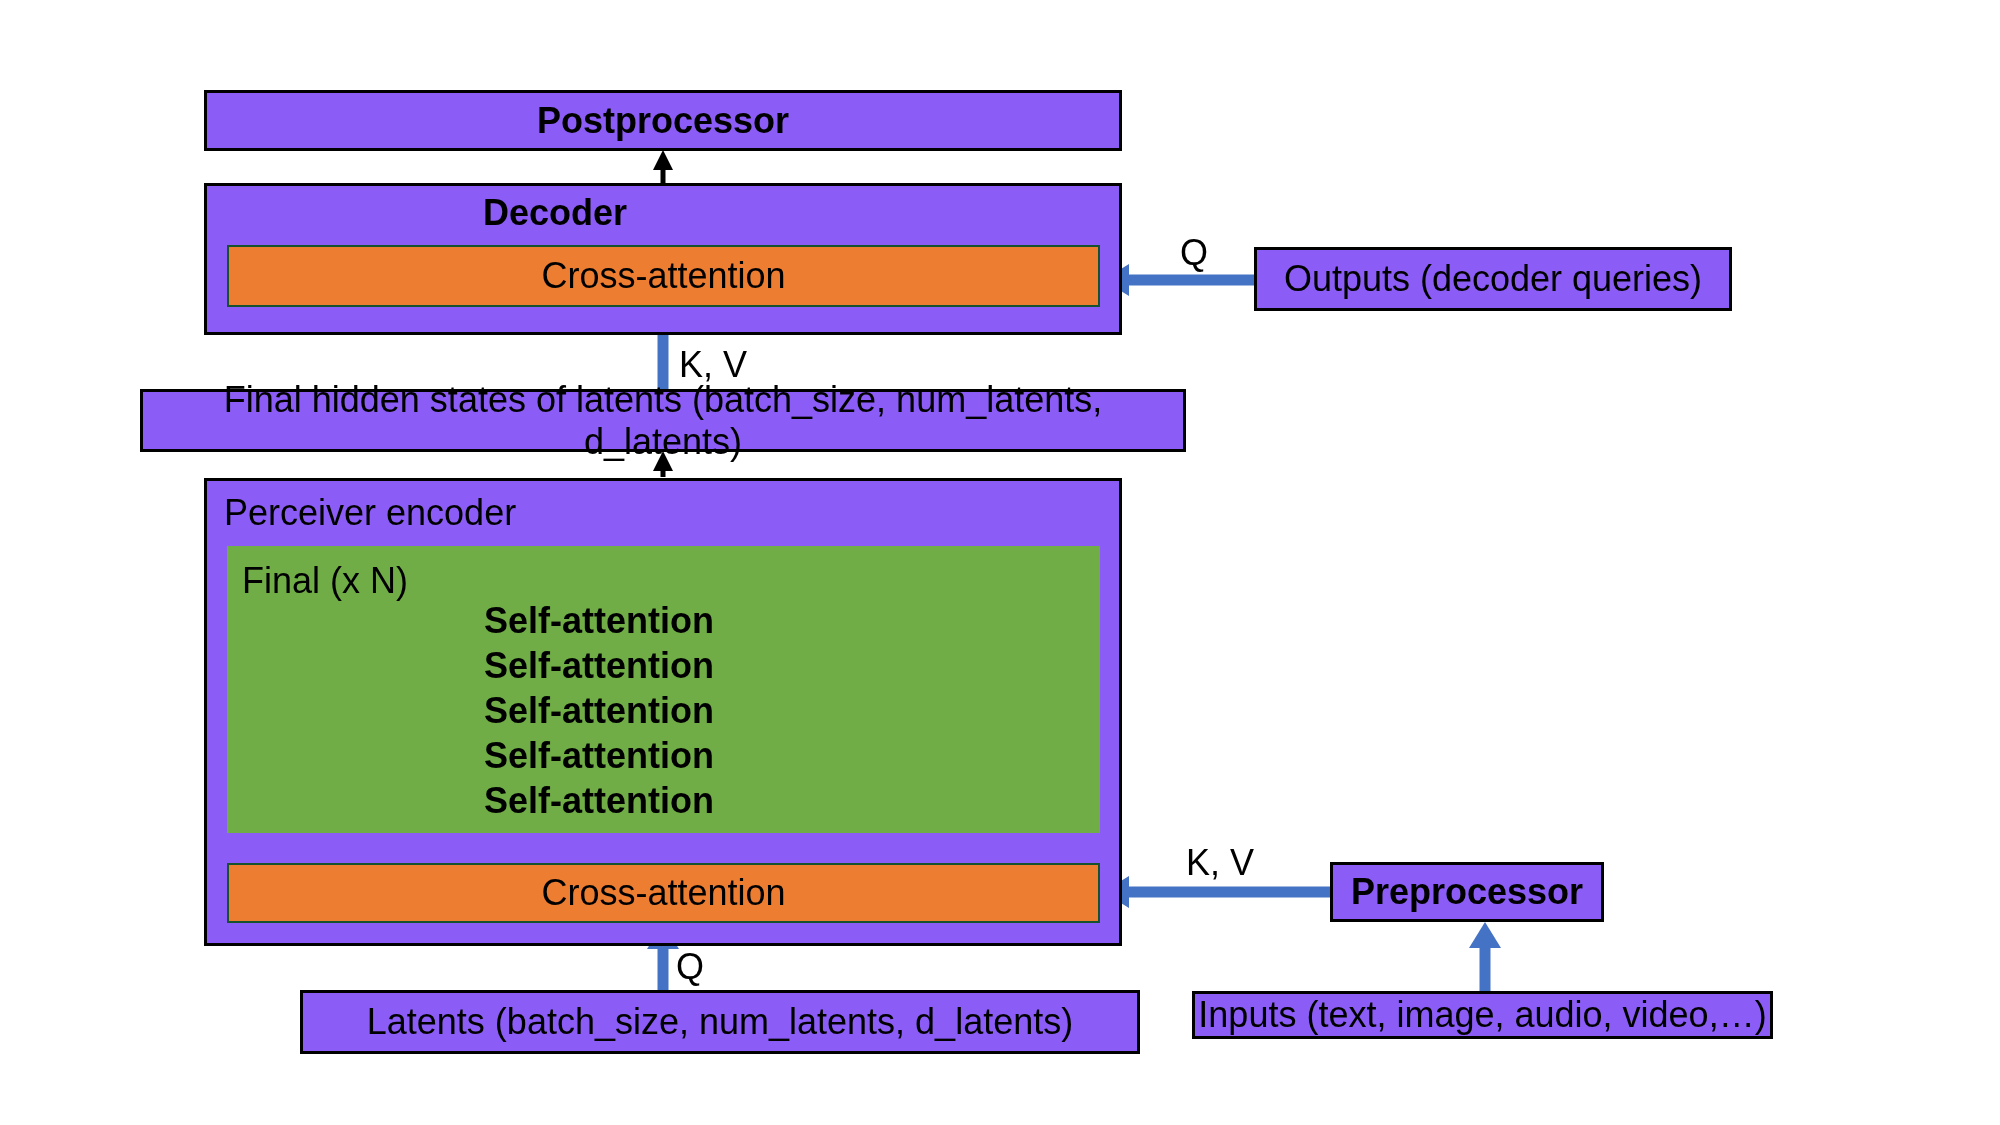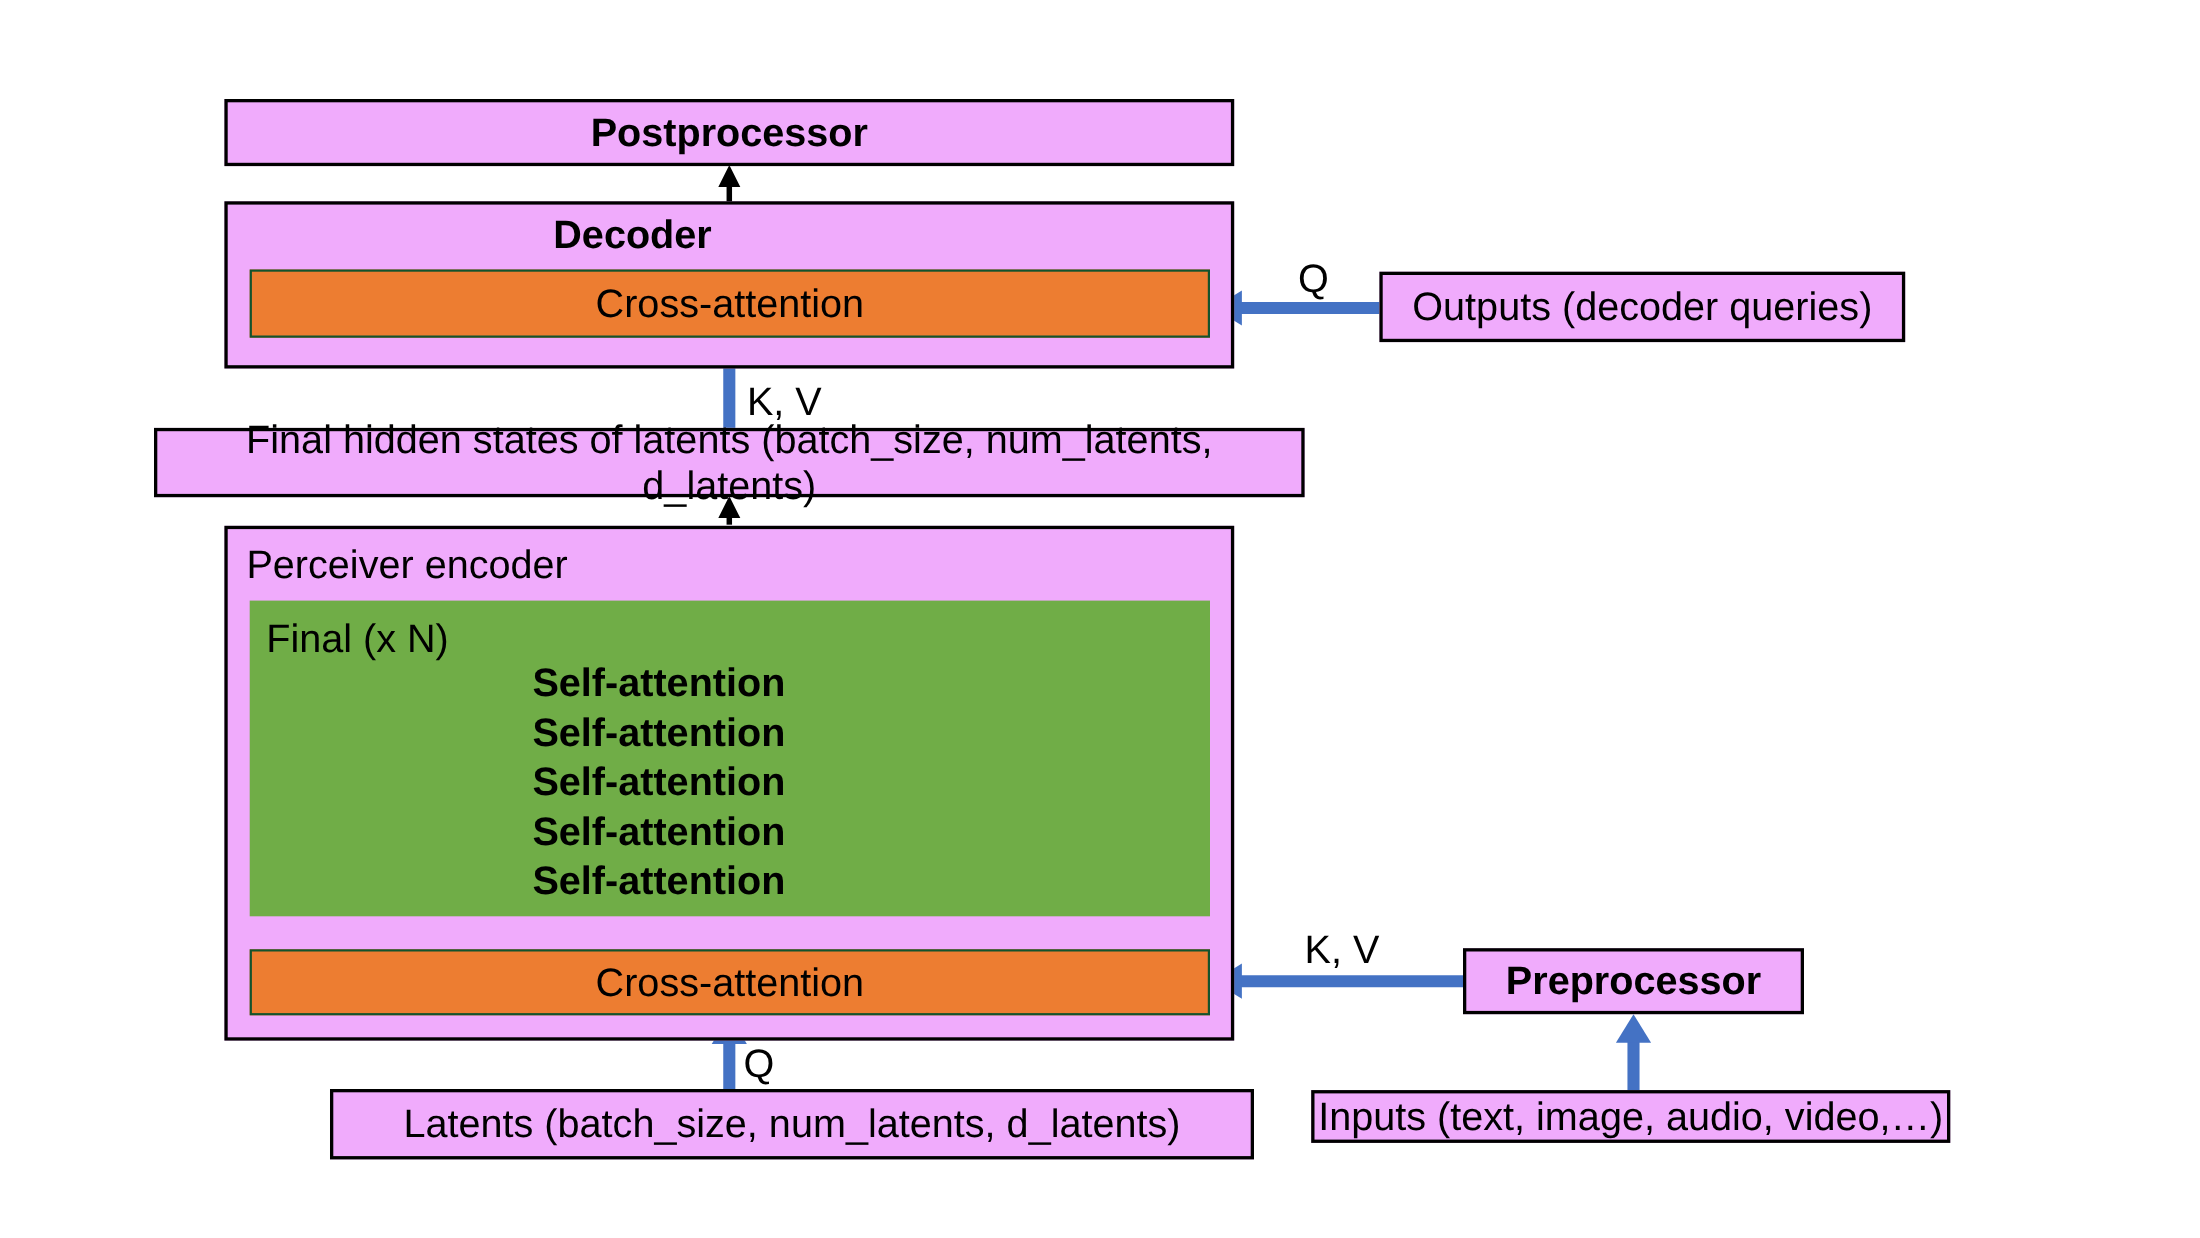--- a/index.html
+++ b/index.html
@@ -1,20 +1,20 @@
 <!DOCTYPE html>
 <html style="--orange: #ED7D31; --green: #70AD47; --blue: #4472C4; --line: #000000;"><head>
 <meta charset="utf-8">
 <style>
   html,body{margin:0;padding:0;background:#ffffff;}
   .stage{
     position:relative;width:2000px;height:1125px;background:#ffffff;overflow:hidden;
     font-family:"Liberation Sans",sans-serif;color:#000;
   }
-  .box{position:absolute;box-sizing:border-box;border:3px solid #000;background:#f0abfc;}
+  .box{position:absolute;box-sizing:border-box;border:3px solid #000;background:#8b5cf6;}
   .bar{position:absolute;box-sizing:border-box;border:2px solid #14532d;background:var(--orange);}
   .green-block{position:absolute;box-sizing:border-box;background:var(--green);border:none;}
   .ctr{display:flex;align-items:center;justify-content:center;text-align:center;}
   .txt{font-size:36px;line-height:1.15;}
   .bold{font-weight:700;}
   .lbl{position:absolute;font-size:36px;white-space:nowrap;}
   .corner-label{position:absolute;font-size:36px;white-space:nowrap;}
   .sa-list{position:absolute;display:flex;flex-direction:column;}
   .sa-item{height:45px;display:flex;align-items:center;justify-content:center;font-size:36px;}
   svg.arrows{position:absolute;left:0;top:0;pointer-events:none;}
@@ -65,21 +65,21 @@
       <line x1="1485" y1="991" x2="1485" y2="947" stroke="var(--blue)" stroke-width="11"></line>
       <polygon points="1485,922 1469,948 1501,948" fill="var(--blue)"></polygon>
     </g>
   </svg>
 
   <div class="box ctr" style="left:204px;top:90px;width:918px;height:61px;">
     <span class="txt bold">Postprocessor</span>
   </div>
 
   <div class="box" style="left:204px;top:183px;width:918px;height:152px;"></div>
-  <div class="lbl bold ctr" style="left:212px;top:192px;width:726px;">Decoder</div>
+  <div class="lbl bold ctr" style="left:192px;top:192px;width:726px;">Decoder</div>
   <div class="bar ctr" style="left:227px;top:245px;width:873px;height:62px;">
     <span class="txt">Cross-attention</span>
   </div>
 
   <div class="box ctr" style="left:1254px;top:247px;width:478px;height:64px;">
     <span class="txt">Outputs (decoder queries)</span>
   </div>
 
   <div class="box ctr" style="left:140px;top:389px;width:1046px;height:63px;">
     <span class="txt">Final hidden states of latents (batch_size, num_latents, d_latents)</span>
@@ -99,21 +99,21 @@
   </div>
 
   <div class="bar ctr" style="left:227px;top:863px;width:873px;height:60px;">
     <span class="txt">Cross-attention</span>
   </div>
 
   <div class="box ctr" style="left:300px;top:990px;width:840px;height:64px;">
     <span class="txt">Latents (batch_size, num_latents, d_latents)</span>
   </div>
 
-  <div class="box ctr" style="left:1330px;top:862px;width:310px;height:60px;">
+  <div class="box ctr" style="left:1330px;top:862px;width:274px;height:60px;">
     <span class="txt bold">Preprocessor</span>
   </div>
 
   <div class="box ctr" style="left:1192px;top:991px;width:581px;height:48px;">
     <span class="txt">Inputs (text, image, audio, video,…)</span>
   </div>
 
   <div class="lbl" style="left:1180px;top:232px;">Q</div>
   <div class="lbl" style="left:679px;top:344px;">K, V</div>
   <div class="lbl" style="left:1186px;top:842px;">K, V</div>

